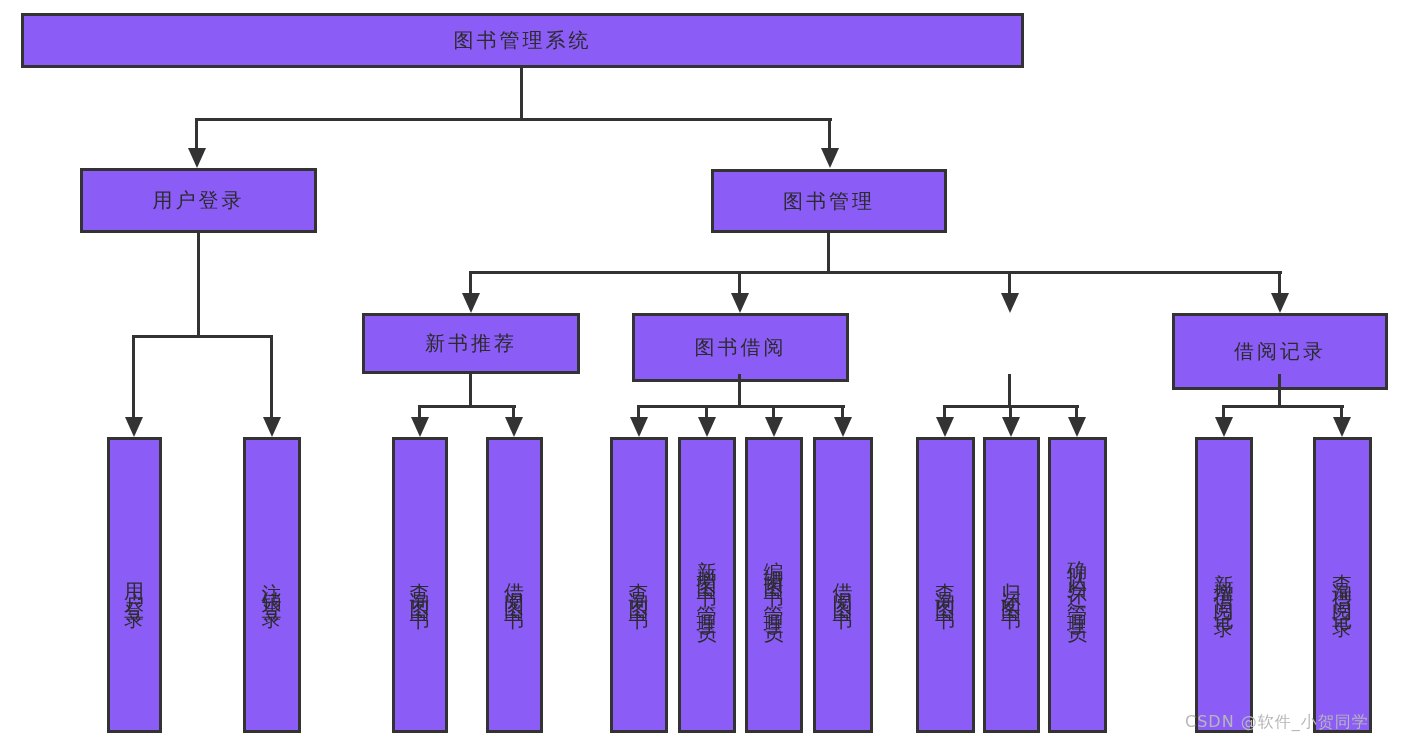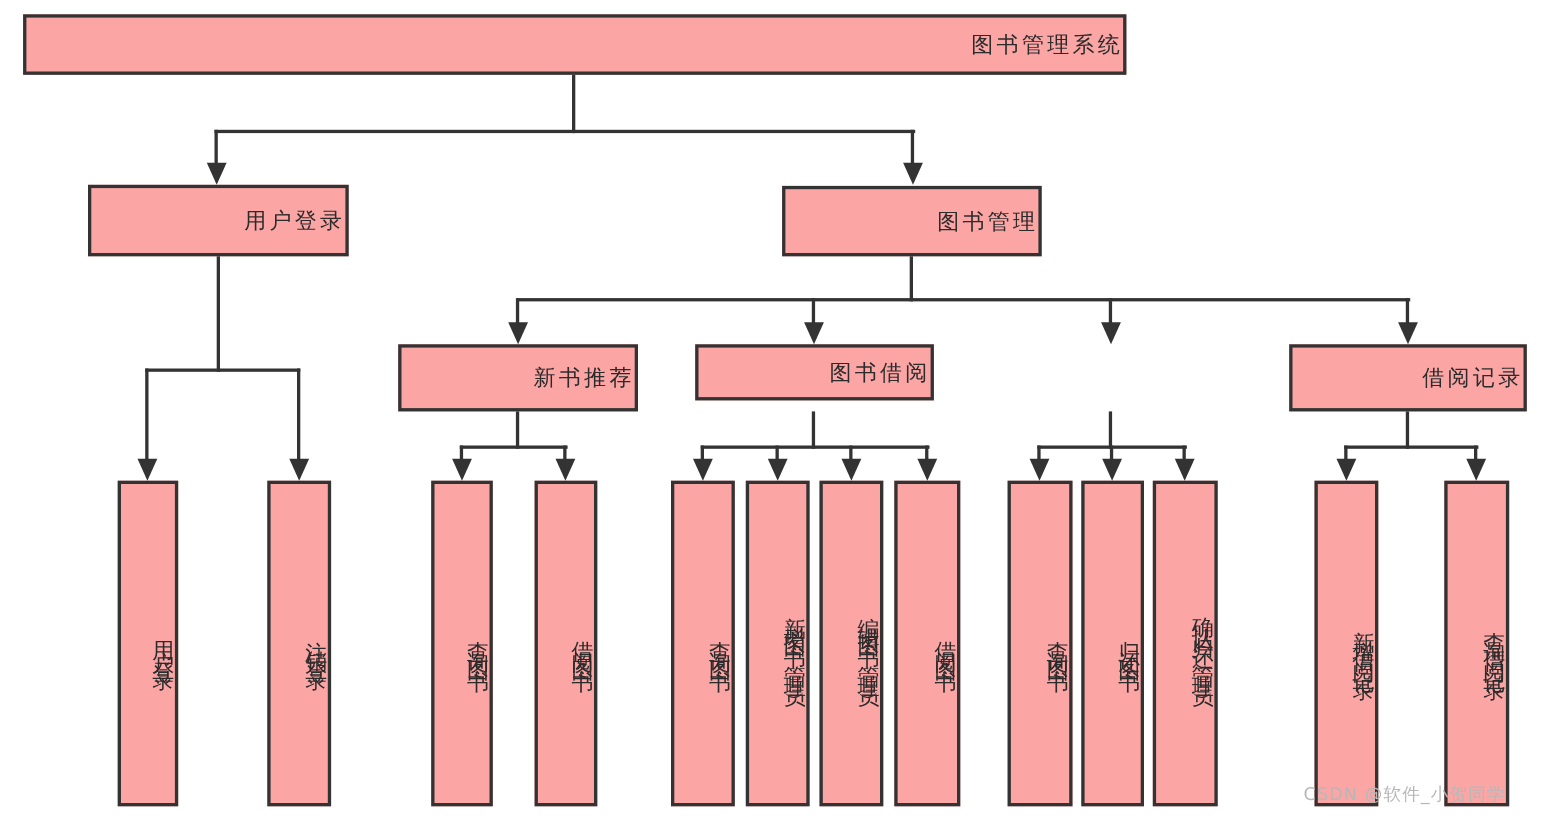--- a/index.html
+++ b/index.html
@@ -13,23 +13,23 @@
     width:1405px;height:747px;
     background:var(--bg);
     overflow:hidden;
     font-family:"DejaVu Sans", sans-serif;
     color:var(--text);
   }
   
   .box{
     position:absolute;
     box-sizing:border-box;
-    background:#fca5a5;
+    background:#8b5cf6;
     border:3px solid var(--line);
-    display:flex;align-items:center;justify-content:flex-end;
+    display:flex;align-items:center;justify-content:center;
     text-align:center;
   }
   .hlabel{font-size:20px;letter-spacing:3px;white-space:nowrap;}
   .vbox .vlabel{
     writing-mode:vertical-rl;
     text-orientation:mixed;
     font-size:20px;
     letter-spacing:9px;
     line-height:1;
     white-space:nowrap;
@@ -69,26 +69,26 @@
   </div>
 
   <div class="box" style="left:362px;top:313px;width:218px;height:61px">
     <span class="hlabel">新书推荐</span>
   </div>
 
   <div class="box" style="left:711px;top:169px;width:236px;height:64px">
     <span class="hlabel">图书管理</span>
   </div>
 
-  <div class="box" style="left:632px;top:313px;width:217px;height:51px">
+  <div class="box" style="left:632px;top:313px;width:217px;height:69px">
     <span class="hlabel">图书借阅</span>
   </div>
 
 
-  <div class="box" style="left:1172px;top:313px;width:216px;height:61px">
+  <div class="box" style="left:1172px;top:313px;width:216px;height:77px">
     <span class="hlabel">借阅记录</span>
   </div>
 
   <div class="box vbox" style="left:107px;top:437px;width:55px;height:296px">
     <span class="vlabel">用户登录</span>
   </div>
   <div class="box vbox" style="left:243px;top:437px;width:58px;height:296px">
     <span class="vlabel">注销登录</span>
   </div>
 

